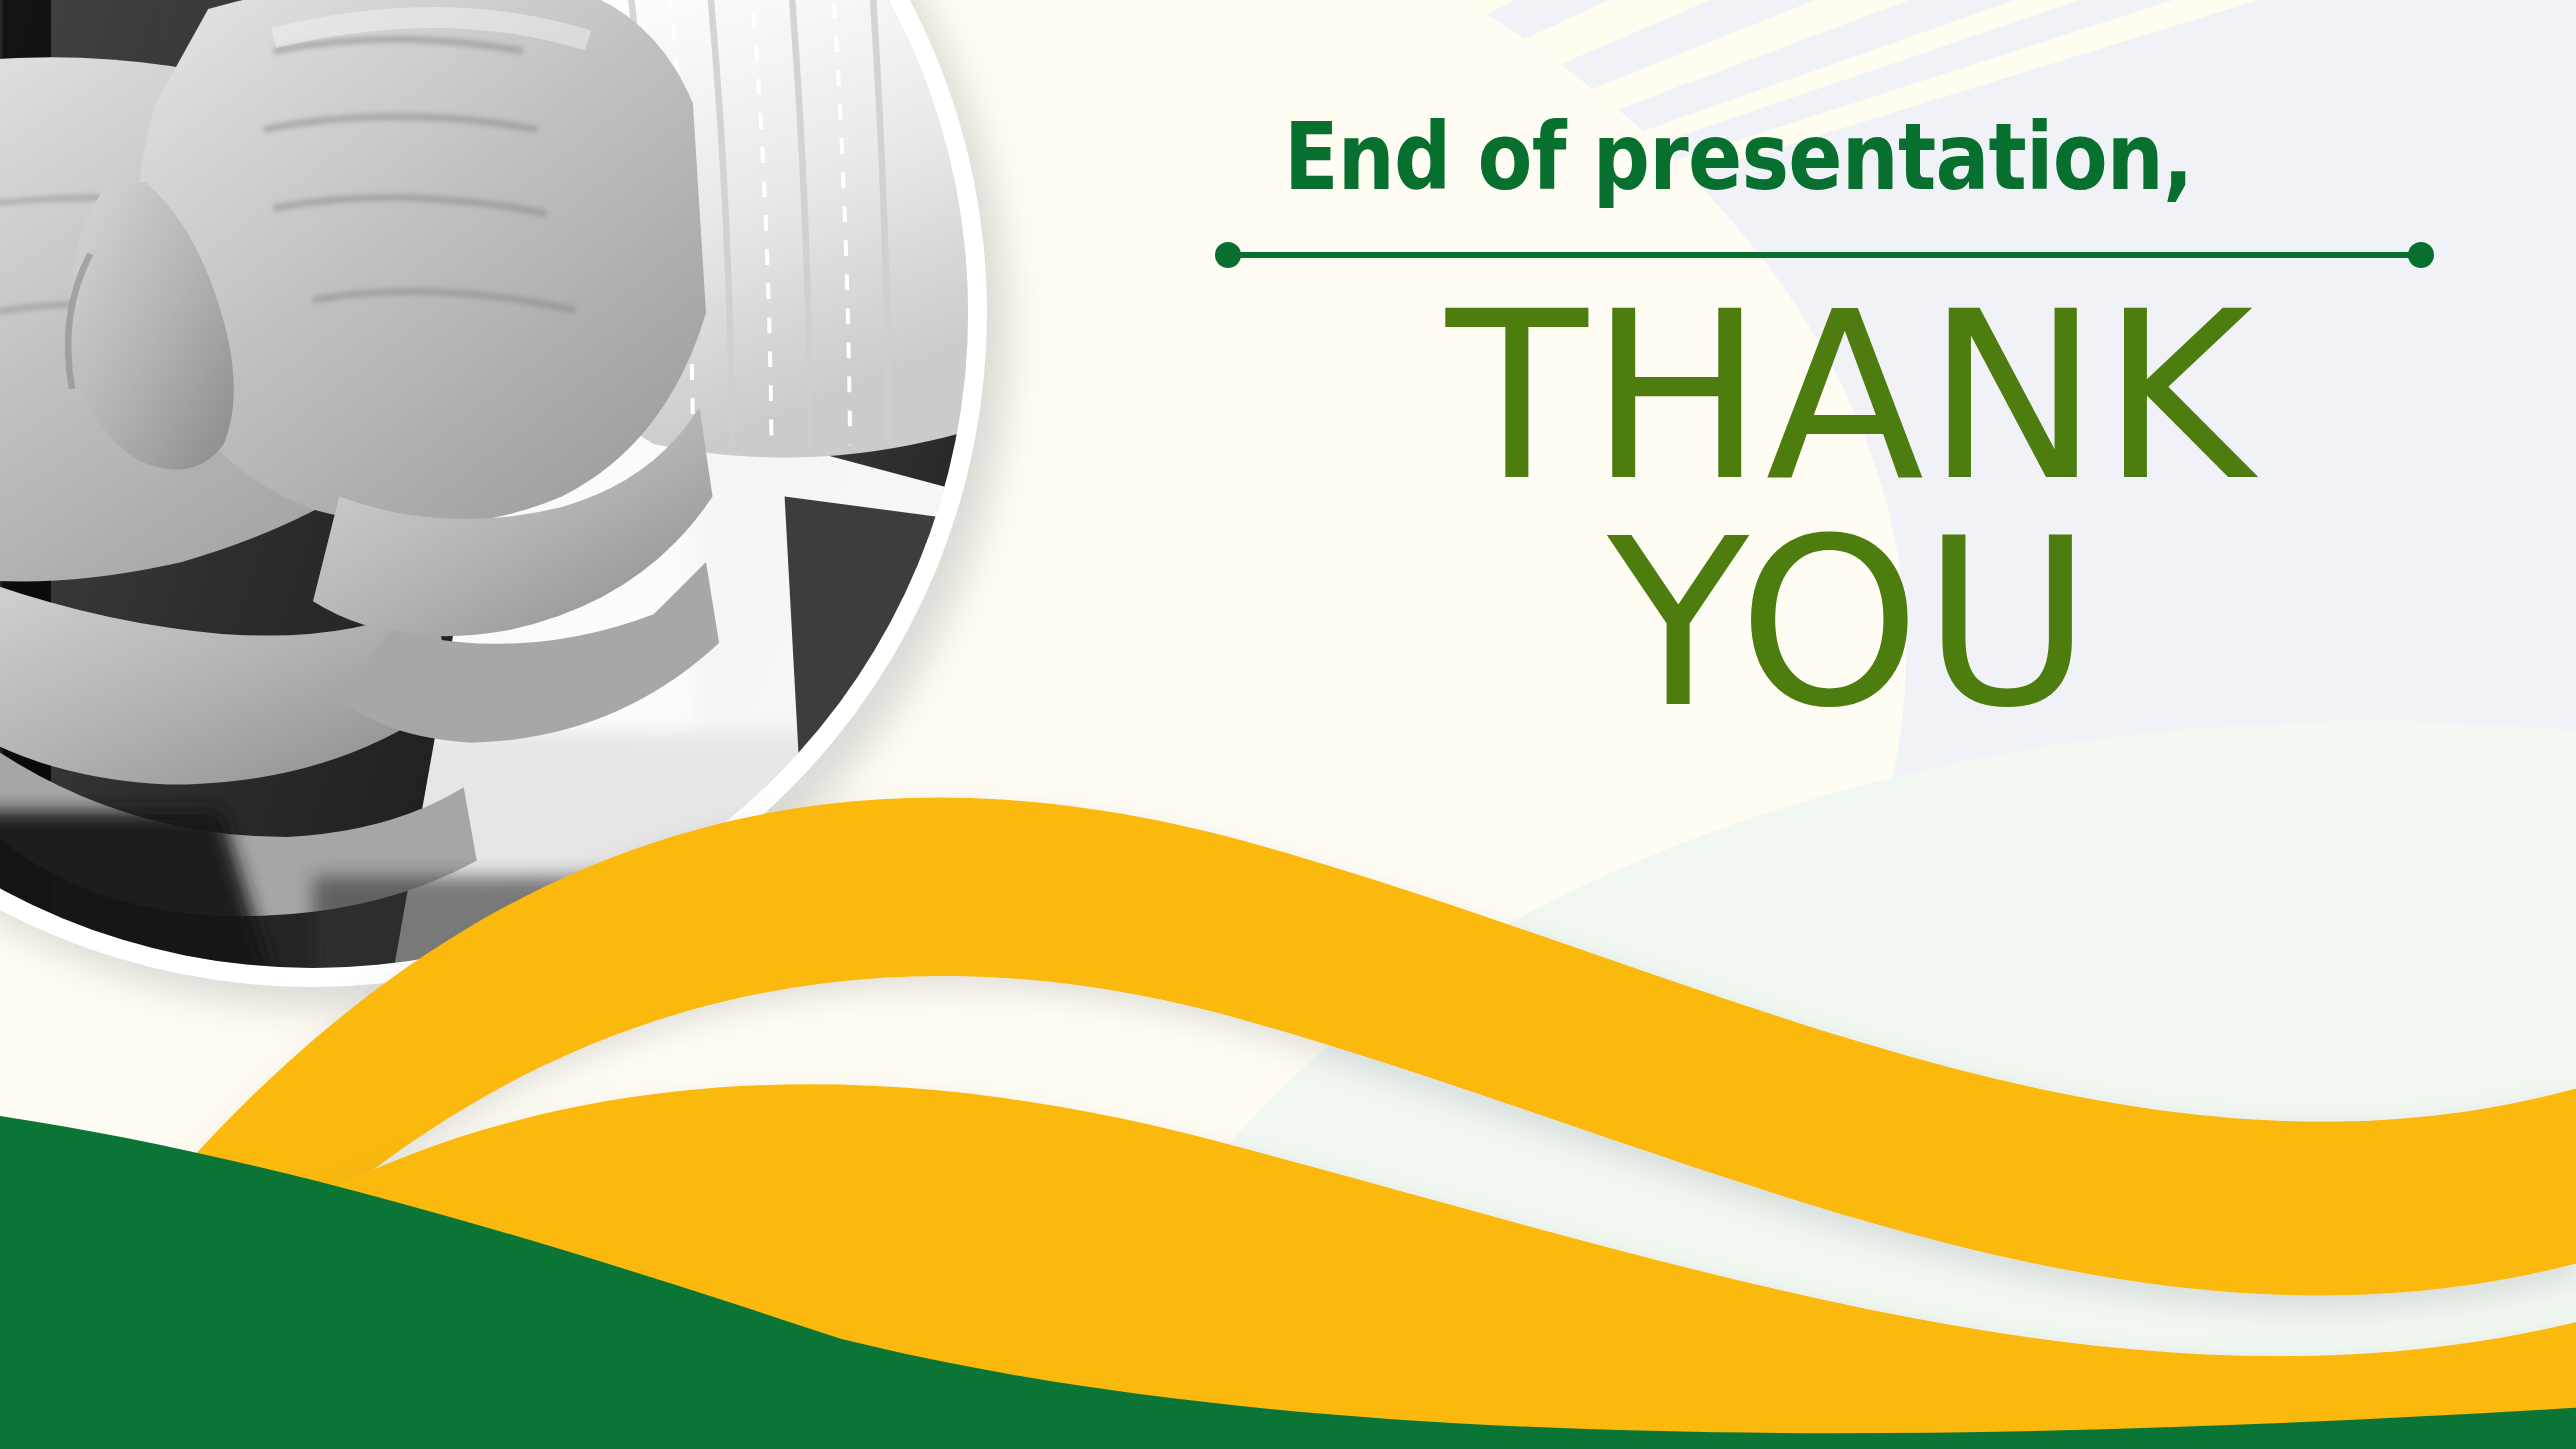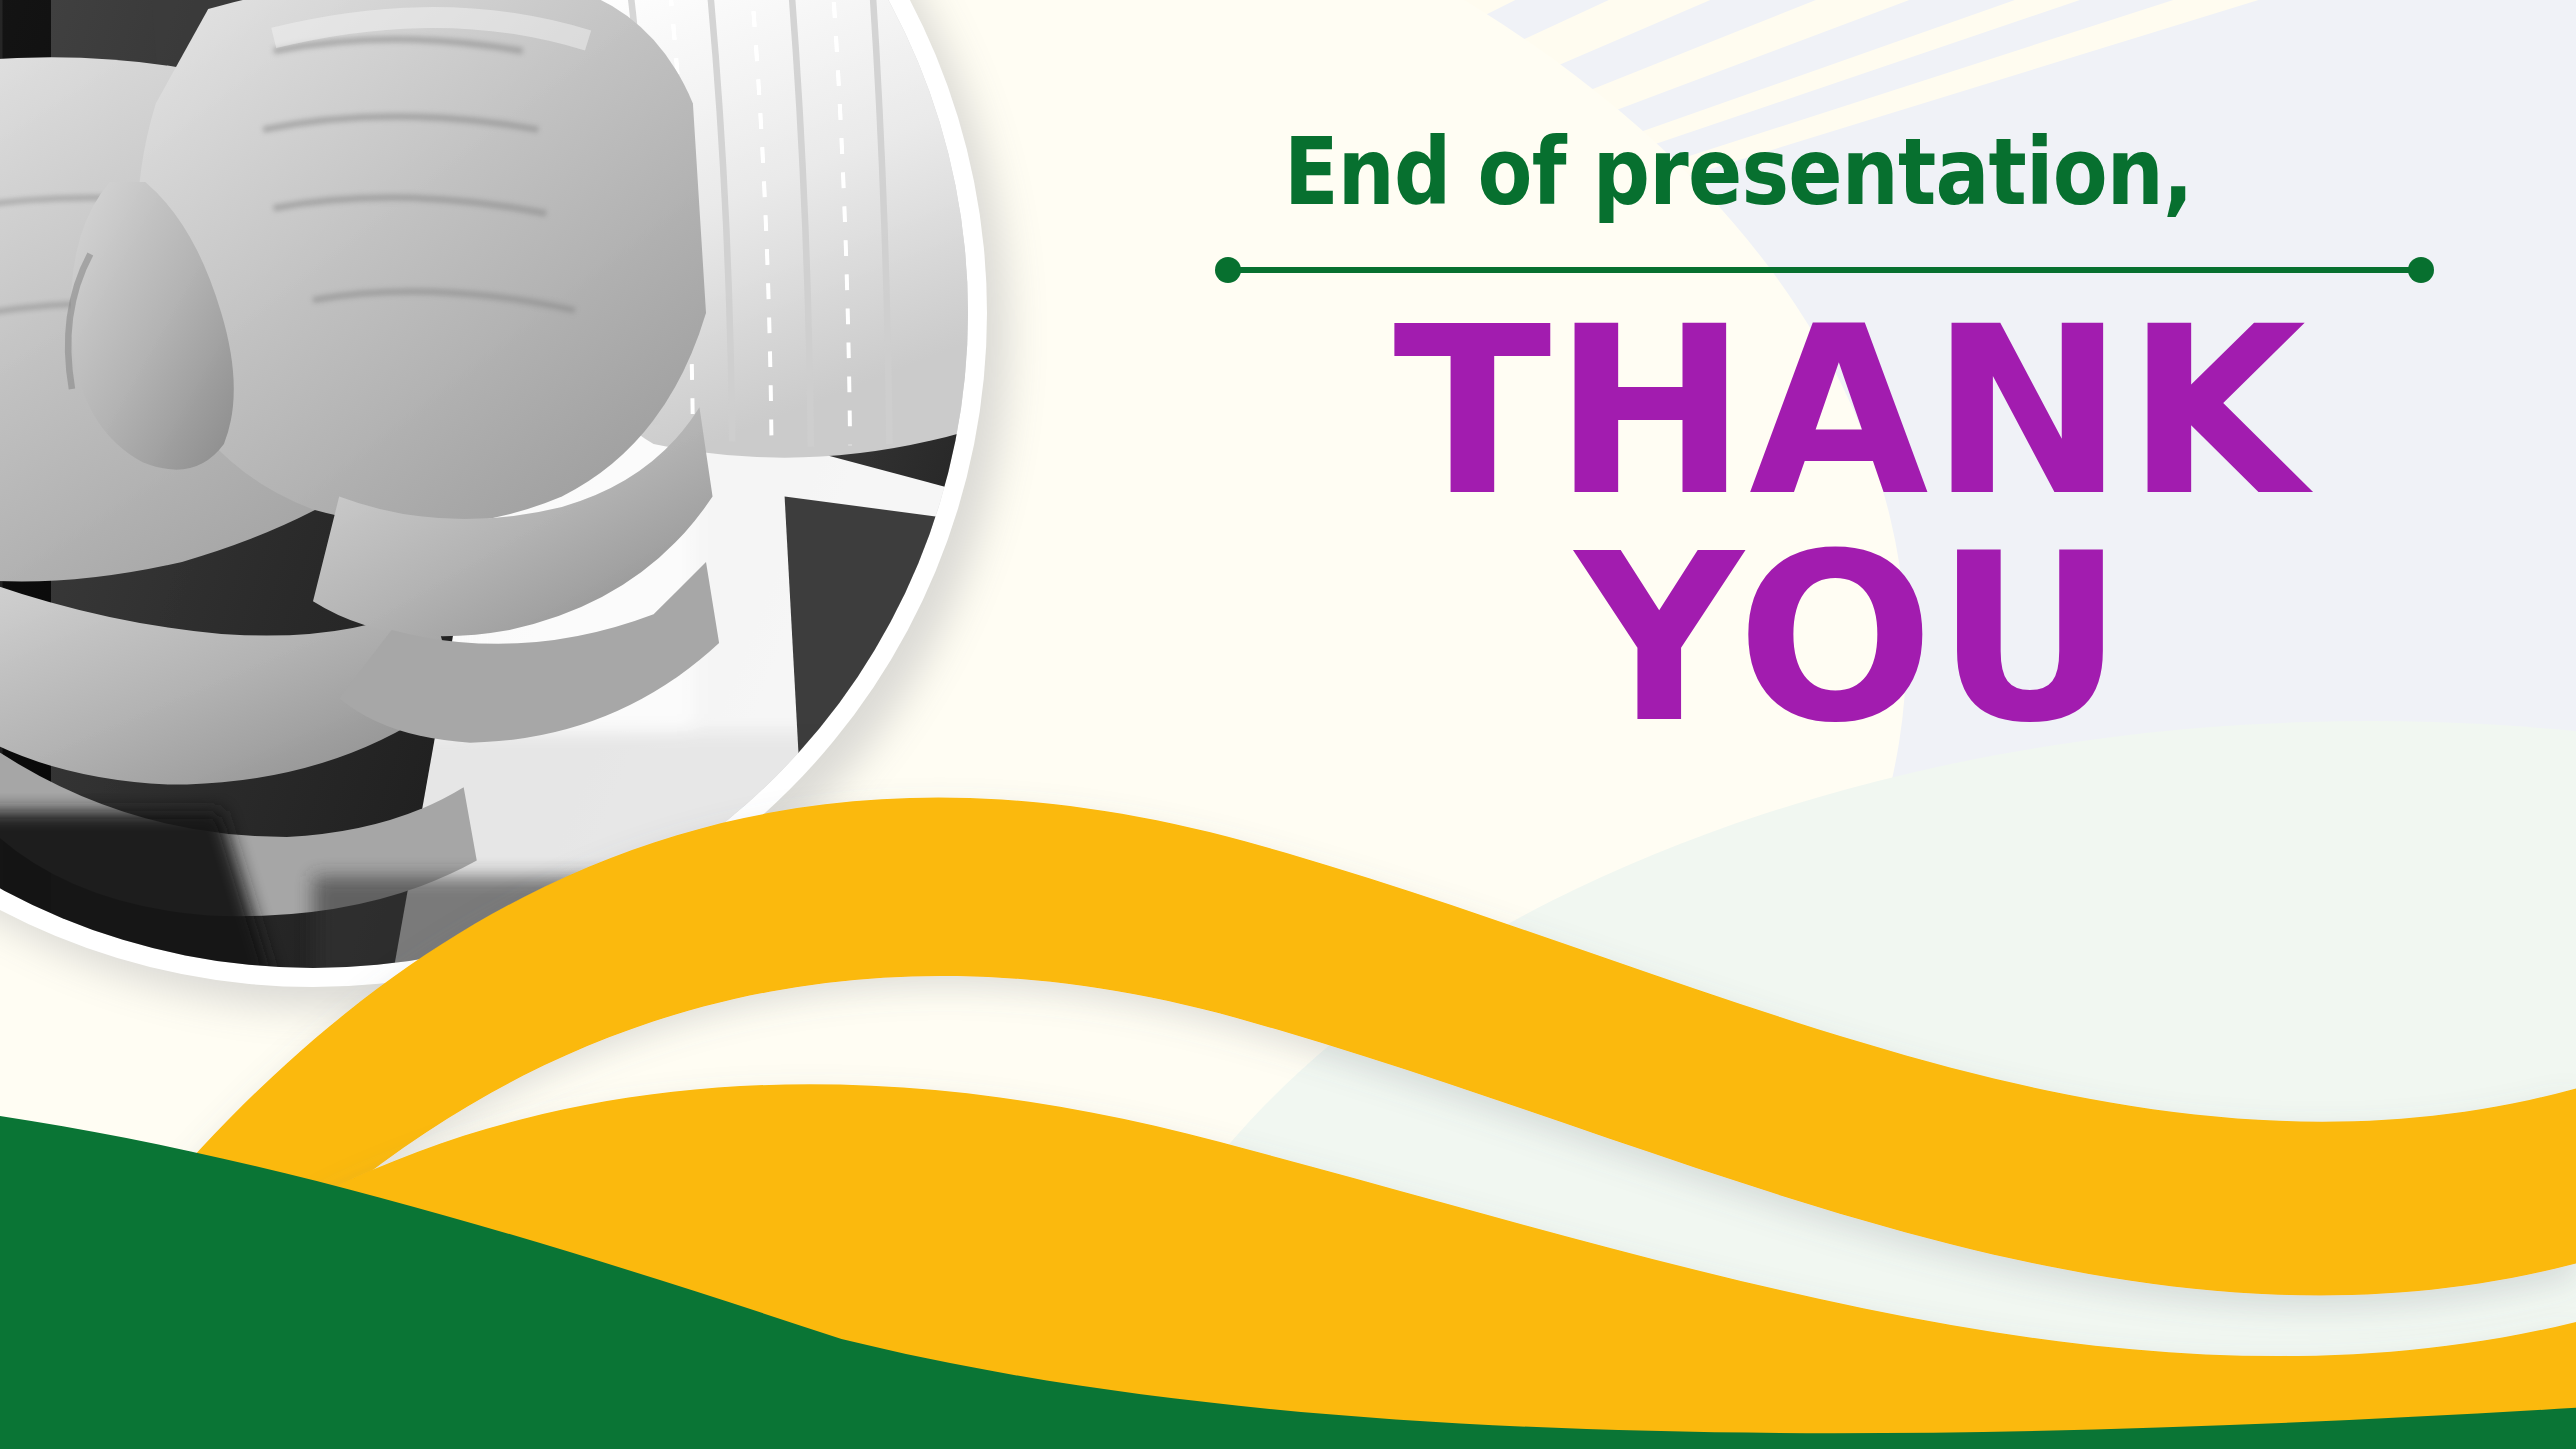--- a/index.html
+++ b/index.html
@@ -27,21 +27,21 @@
     width: 100%;
     height: 100%;
   }
 
   svg.layer { display: block; }
 
   
   #text-block {
     position: absolute;
     left: 1215px;
-    top: 126px;
+    top: 111px;
     width: 1271px;
     z-index: 40;
   }
 
   #eyebrow {
     font-family: "DejaVu Sans", "Liberation Sans", sans-serif;
     font-weight: 700;
     font-size: 93px;
     line-height: 1.0;
     letter-spacing: -0.9px;
@@ -72,23 +72,23 @@
     width: 26px;
     height: 26px;
     border-radius: 50%;
     background: #07702f;
   }
   #divider .dot.left  { left: 0; }
   #divider .dot.right { right: 0; }
 
   #headline {
     margin: 15.5px 0 0 0;
-    color: #a21caf;
+    color: #4d7c0f;
     font-family: "DejaVu Sans", "Liberation Sans", sans-serif;
-    font-weight: 700;
+    font-weight: 400;
     font-size: 232px;
     line-height: 0.98;
     letter-spacing: 1.7px;
     text-align: center;
     white-space: pre-line;
   }
 
   
   #photo-circle-wrap {
     position: absolute;

